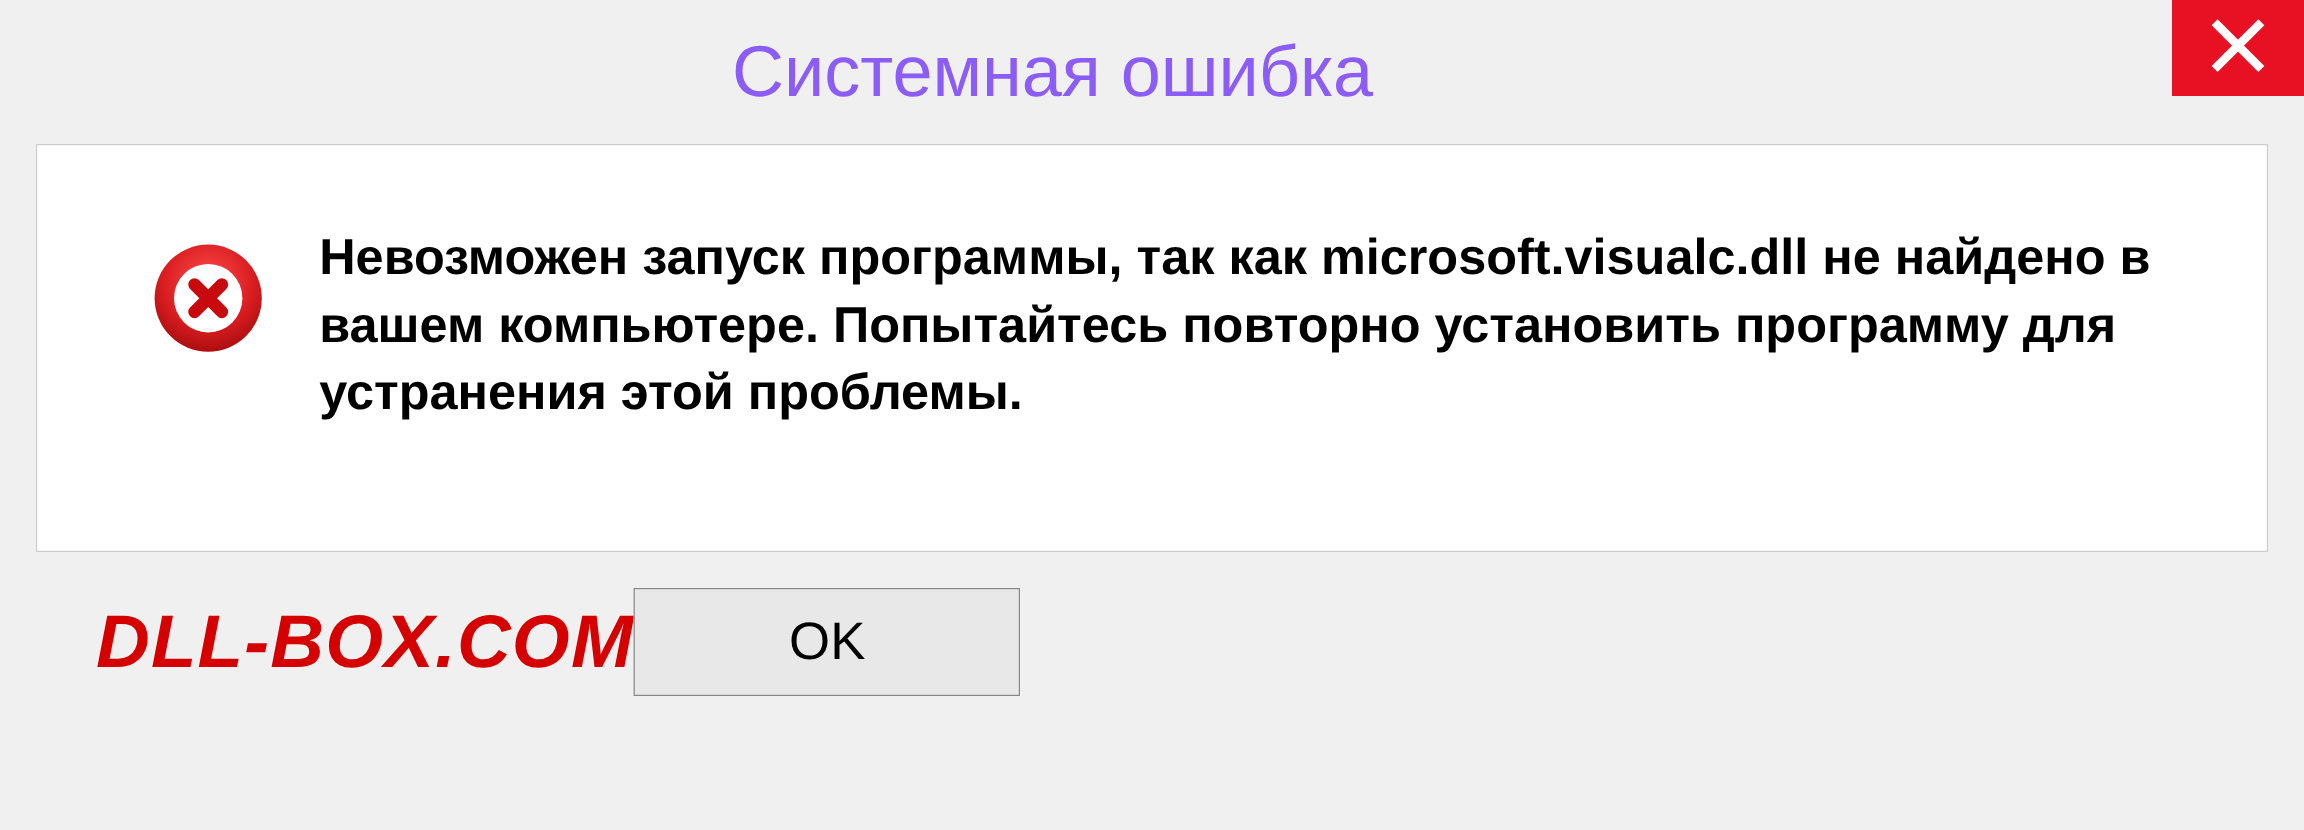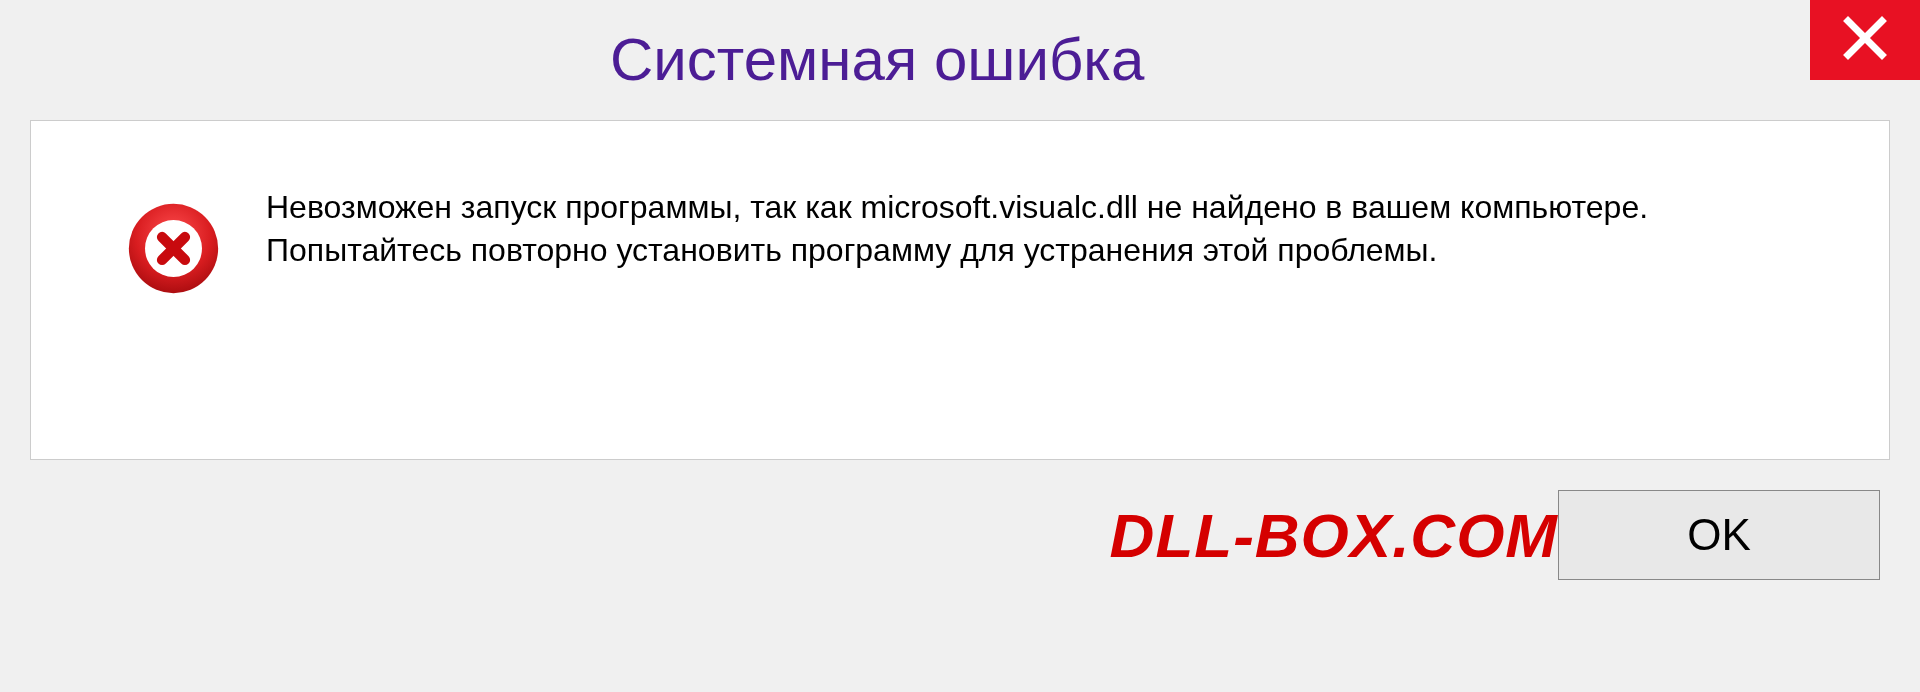--- a/index.html
+++ b/index.html
@@ -25,21 +25,21 @@
       display: flex;
       align-items: center;
       justify-content: space-between;
       padding-left: 610px;
       padding-right: 0;
       position: relative;
     }
     .title {
       font-size: 60px;
       font-weight: 400;
-      color: #4c1d95;
+      color: #8b5cf6;
       line-height: 1;
       padding-top: 10px;
     }
     .close-btn {
       position: absolute;
       right: 0;
       top: 0;
       width: 110px;
       height: 80px;
       background: #e81123;
@@ -64,31 +64,31 @@
     }
     .error-icon-wrap {
       flex: 0 0 auto;
       padding-top: 20px;
     }
     .error-icon {
       width: 95px;
       height: 95px;
     }
     .message {
-      font-size: 32px;
+      font-size: 42px;
       line-height: 1.35;
       color: #000;
-      font-weight: 400;
+      font-weight: 700;
       padding-top: 5px;
     }
     .footer {
       margin: 30px 30px 0 30px;
       display: flex;
       align-items: center;
-      justify-content: flex-end;
+      justify-content: flex-start;
       padding: 0 10px 0 50px;
     }
     .watermark {
       font-size: 62px;
       font-weight: 800;
       font-style: italic;
       color: #d50000;
       letter-spacing: 1px;
       font-family: Arial, sans-serif;
     }

